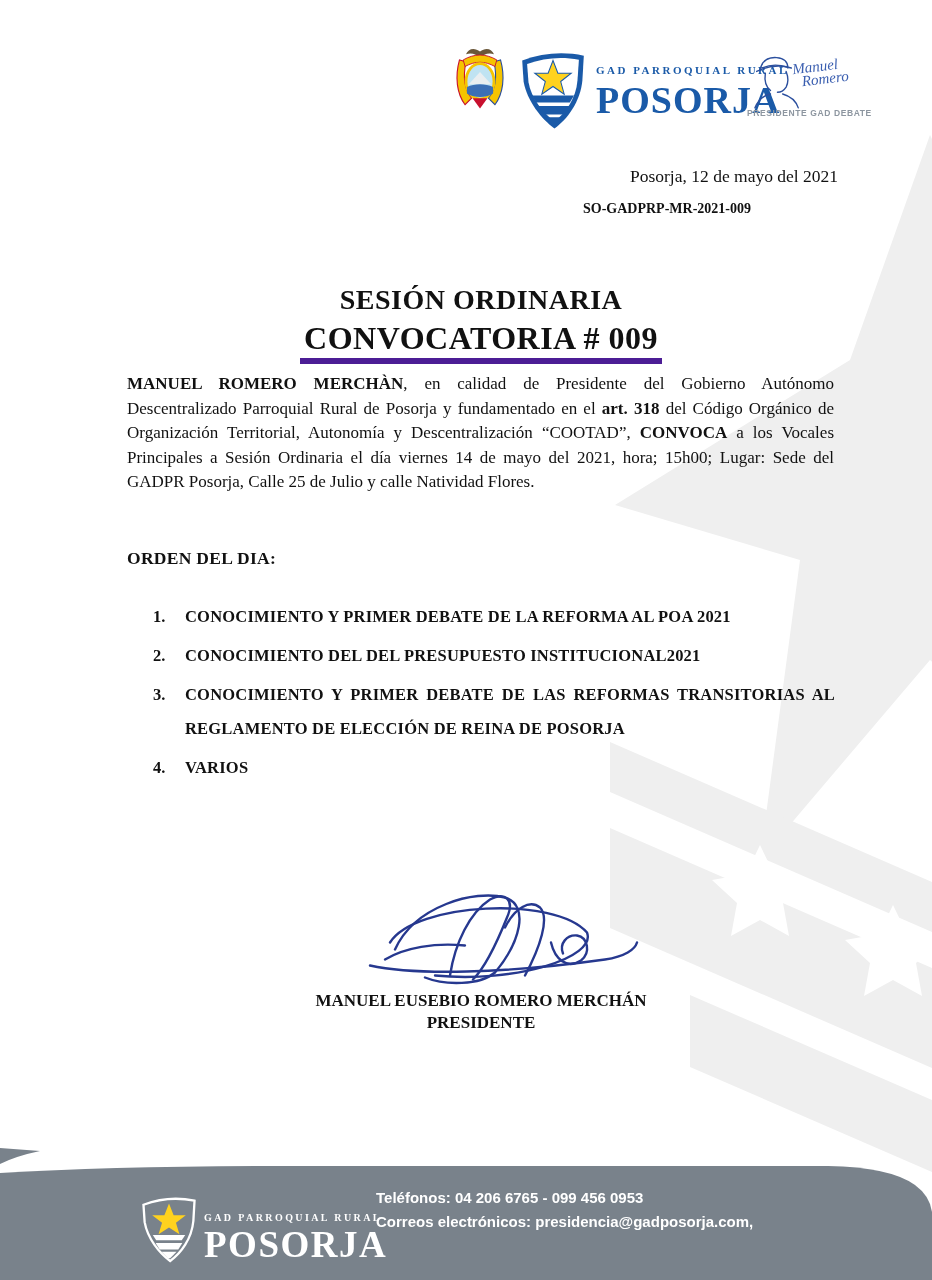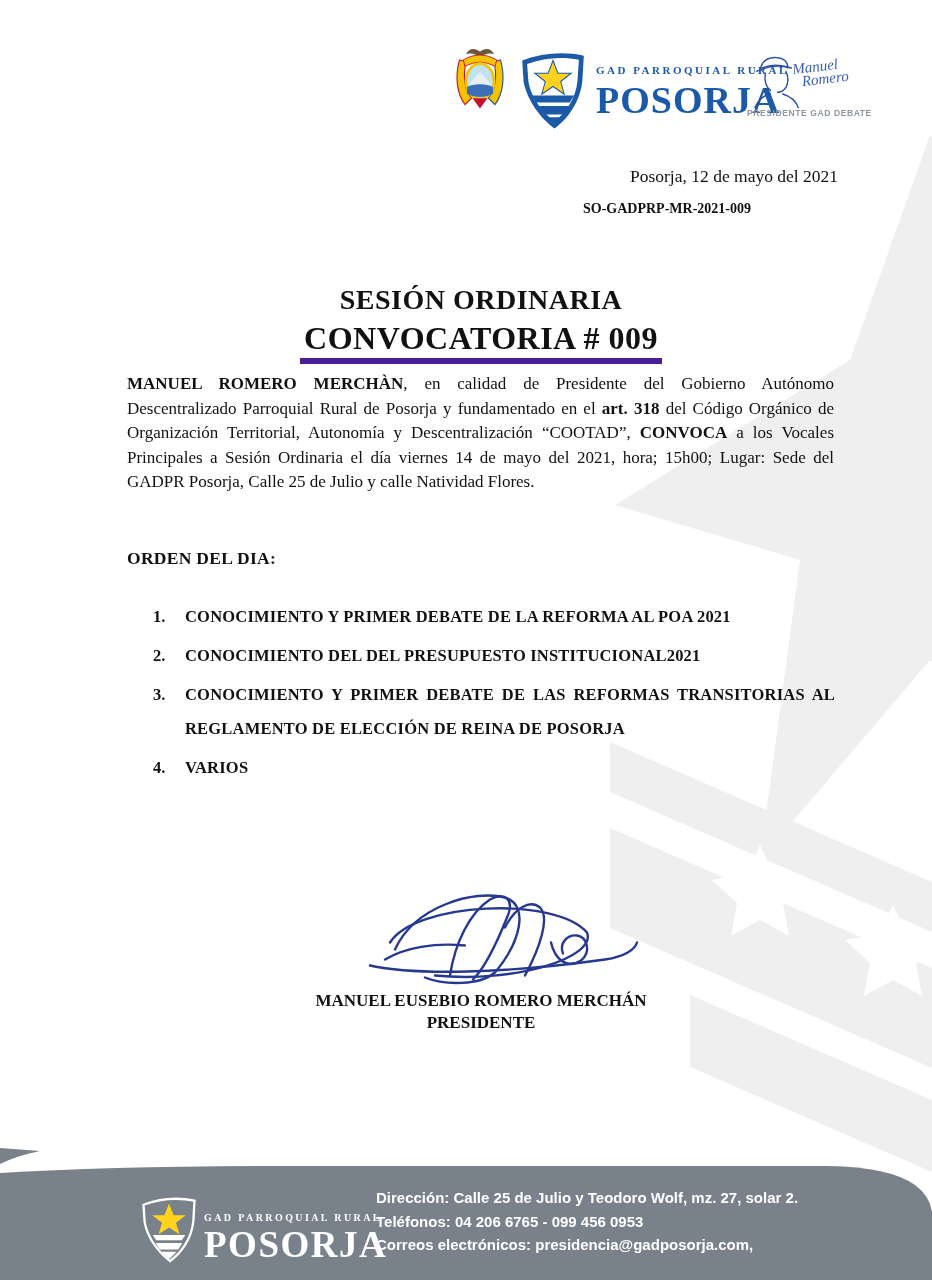--- a/index.html
+++ b/index.html
@@ -173,19 +173,18 @@
     <path d="M27,80 L73,80 L66,91 L34,91 Z" fill="#ffffff"></path>
     <path d="M37,95 L63,95 L52,106 L48,106 Z" fill="#ffffff"></path>
   </svg>
 
   <div class="abs" style="left:204px;top:1212px;">
     <div class="foot-small">GAD PARROQUIAL RURAL</div>
     <div class="foot-big" style="margin-top:4px;">POSORJA</div>
   </div>
 
   <div class="abs foot-info" style="left:376px;top:1186px;width:480px;">
-    <div>Dirección: Calle 25 de Julio y Teodoro Wolf, mz. 27, solar 2.</div>
     <div>Teléfonos: 04 206 6765 - 099 456 0953</div>
     <div>Correos electrónicos: presidencia@gadposorja.com,</div>
 
   </div>
 
 </div>
 
 </body></html>

